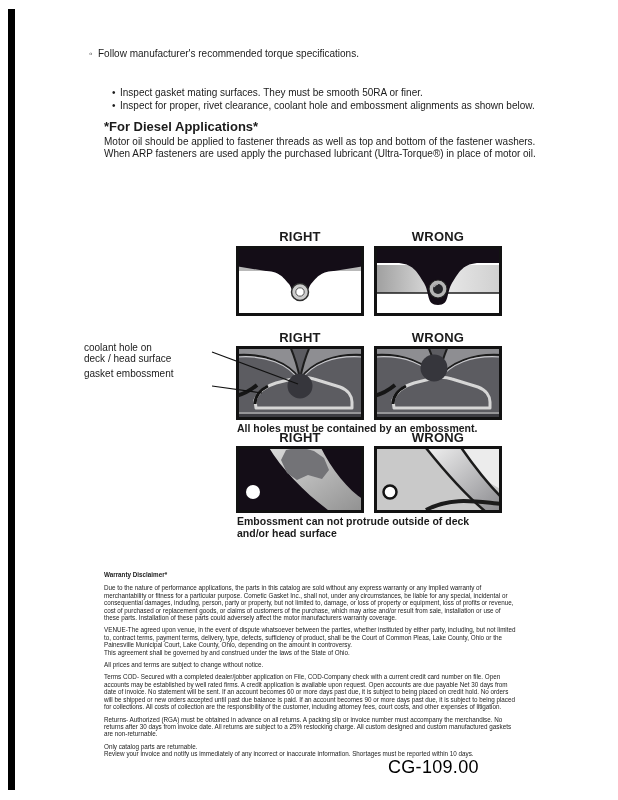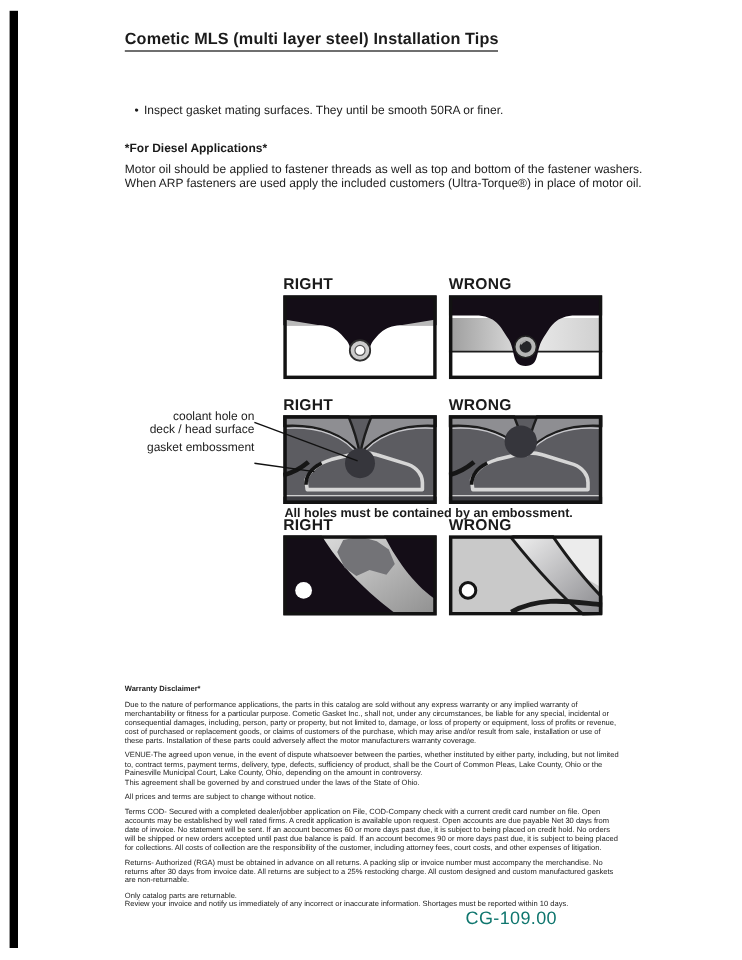--- a/index.html
+++ b/index.html
@@ -11,49 +11,50 @@
   .scan-bar{position:absolute;left:8px;top:9px;width:7px;height:781px;background:#000;}
 
   .title{left:104px;top:25px;font-size:13.5px;font-weight:bold;
          border-bottom:1.6px solid #111;padding-bottom:2px;letter-spacing:.1px;}
 
   .blt{left:89px;width:460px;font-size:10px;line-height:13px;padding-left:9px;}
   .blt::before{content:"\25E6";position:absolute;left:0;top:0;font-size:10px;}
   .sub{left:89px;width:470px;font-size:10px;line-height:13px;padding-left:31px;}
   .sub::before{content:"\2022";position:absolute;left:23px;top:0;font-size:10px;}
 
-  .h2{left:104px;font-size:10px;font-weight:bold;}
+  .h2{left:104px;font-size:13px;font-weight:bold;}
   .body-p{left:104px;width:440px;font-size:10px;line-height:11.5px;}
 
-  .dg-head{font-size:13px;font-weight:bold;text-align:left;width:128px;letter-spacing:.2px;}
+  .dg-head{font-size:13px;font-weight:bold;text-align:center;width:128px;letter-spacing:.2px;}
   .panel{width:128px;}
   .panel svg{display:block;}
   .caption{left:237px;width:300px;font-size:10.5px;font-weight:bold;line-height:12px;}
-  .side-label{width:128px;text-align:right;font-size:10px;line-height:11px;}
+  .side-label{width:128px;text-align:left;font-size:10px;line-height:11px;}
 
   .fineprint{left:104px;top:571px;width:412px;font-size:6.3px;line-height:7.4px;color:#222;}
   .fineprint .fp-h{font-weight:bold;margin-bottom:6px;}
   .fineprint p{margin:0 0 5px 0;}
 
-  .pageno{left:388px;top:757px;font-size:15px;color:#0f766e;letter-spacing:.3px;}
+  .pageno{left:388px;top:757px;font-size:18px;color:#000000;letter-spacing:.3px;}
 </style>
 </head>
 <body>
 
 <div class="page">
 
   <div class="scan-bar"></div>
 
-  <div class="abs title">Cometic MLS (multi layer steel) Installation Tips</div>
 
-  <div class="abs sub" style="top:86px">Inspect gasket mating surfaces.  They until be smooth 50RA or finer.</div>
+  <div class="abs blt" style="top:47px">Follow manufacturer's recommended torque specifications.</div>
+  <div class="abs sub" style="top:86px">Inspect gasket mating surfaces.  They must be smooth 50RA or finer.</div>
+  <div class="abs sub" style="top:99px">Inspect for proper, rivet clearance, coolant hole and embossment alignments as shown below.</div>
 
   <div class="abs h2" style="top:119px">*For Diesel Applications*</div>
   <div class="abs body-p prewrap" style="top:136px">Motor oil should be applied to fastener threads as well as top and bottom of the fastener washers.
-When ARP fasteners are used apply the included customers (Ultra-Torque®) in place of motor oil.</div>
+When ARP fasteners are used apply the purchased lubricant (Ultra-Torque®) in place of motor oil.</div>
 
   <div class="abs dg-head" style="left:236px;top:229px">RIGHT</div>
   <div class="abs dg-head" style="left:374px;top:229px">WRONG</div>
 
   <div class="abs panel" style="left:236px;top:246px">
     <svg width="128" height="70" viewBox="0 0 128 70">
       <rect x="0" y="0" width="128" height="70" fill="#ffffff"></rect>
       <path d="M0,0 H128 V25 H100 C85,25 81,31 75,38 C70,45 72,55 64,55 C56,55 58,45 53,38 C47,31 43,25 28,25 H0 Z" fill="#140d17"></path>
       <polygon points="2,20.5 30,25 2,25" fill="#b9b9b9"></polygon>
       <polygon points="126,20.5 98,25 126,25" fill="#b9b9b9"></polygon>
@@ -156,20 +157,22 @@
         </linearGradient>
       </defs>
       <rect x="0" y="0" width="128" height="67" fill="#c9c9c9"></rect>
       <path d="M62,0 H128 V44 C104,30 80,16 62,0 Z" fill="#ececec"></path>
       <path d="M56,0 L86,0 C104,26 120,44 128,52 L128,65 L112,66 C88,46 68,22 52,2 Z" fill="url(#g4)" stroke="#1b1b1b" stroke-width="2.5"></path>
       <path d="M52,64 C78,50 104,56 128,58" stroke="#1b1b1b" stroke-width="4" fill="none"></path>
       <circle cx="16" cy="46" r="6.5" fill="#ffffff" stroke="#141414" stroke-width="2.5"></circle>
       <rect x="1.5" y="1.5" width="125" height="64" fill="none" stroke="#121212" stroke-width="3"></rect>
     </svg>
   </div>
+  <div class="abs caption prewrap" style="top:515px">Embossment can not protrude outside of deck
+and/or head surface</div>
 
   <div class="abs fineprint">
     <div class="fp-h">Warranty Disclaimer*</div>
     <p class="prewrap">Due to the nature of performance applications, the parts in this catalog are sold without any express warranty or any implied warranty of merchantability or fitness for a particular purpose.  Cometic Gasket Inc., shall not, under any circumstances, be liable for any special, incidental or consequential damages, including, person, party or property, but not limited to, damage, or loss of property or equipment, loss of profits or revenue, cost of purchased or replacement goods, or claims of customers of the purchase, which may arise and/or result from sale, installation or use of these parts.  Installation of these parts could adversely affect the motor manufacturers warranty coverage.</p>
     <p class="prewrap">VENUE-The agreed upon venue, in the event of dispute whatsoever between the parties, whether instituted by either party, including, but not limited to, contract terms, payment terms, delivery, type, defects, sufficiency of product, shall be the Court of Common Pleas, Lake County, Ohio or the Painesville Municipal Court, Lake County, Ohio, depending on the amount in controversy.
 This agreement shall be governed by and construed under the laws of the State of Ohio.</p>
     <p class="prewrap">All prices and terms are subject to change without notice.</p>
     <p class="prewrap">Terms COD- Secured with a completed dealer/jobber application on File, COD-Company check with a current credit card number on file.  Open accounts may be established by well rated firms.  A credit application is available upon request.  Open accounts are due payable Net 30 days from date of invoice.  No statement will be sent.  If an account becomes 60 or more days past due, it is subject to being placed on credit hold.  No orders will be shipped or new orders accepted until past due balance is paid.  If an account becomes 90 or more days past due, it is subject to being placed for collections.  All costs of collection are the responsibility of the customer, including attorney fees, court costs, and other expenses of litigation.</p>
     <p class="prewrap">Returns- Authorized (RGA) must be obtained in advance on all returns.  A packing slip or invoice number must accompany the merchandise.  No returns after 30 days from invoice date.  All returns are subject to a 25% restocking charge.  All custom designed and custom manufactured gaskets are non-returnable.</p>
     <p class="prewrap">Only catalog parts are returnable.

